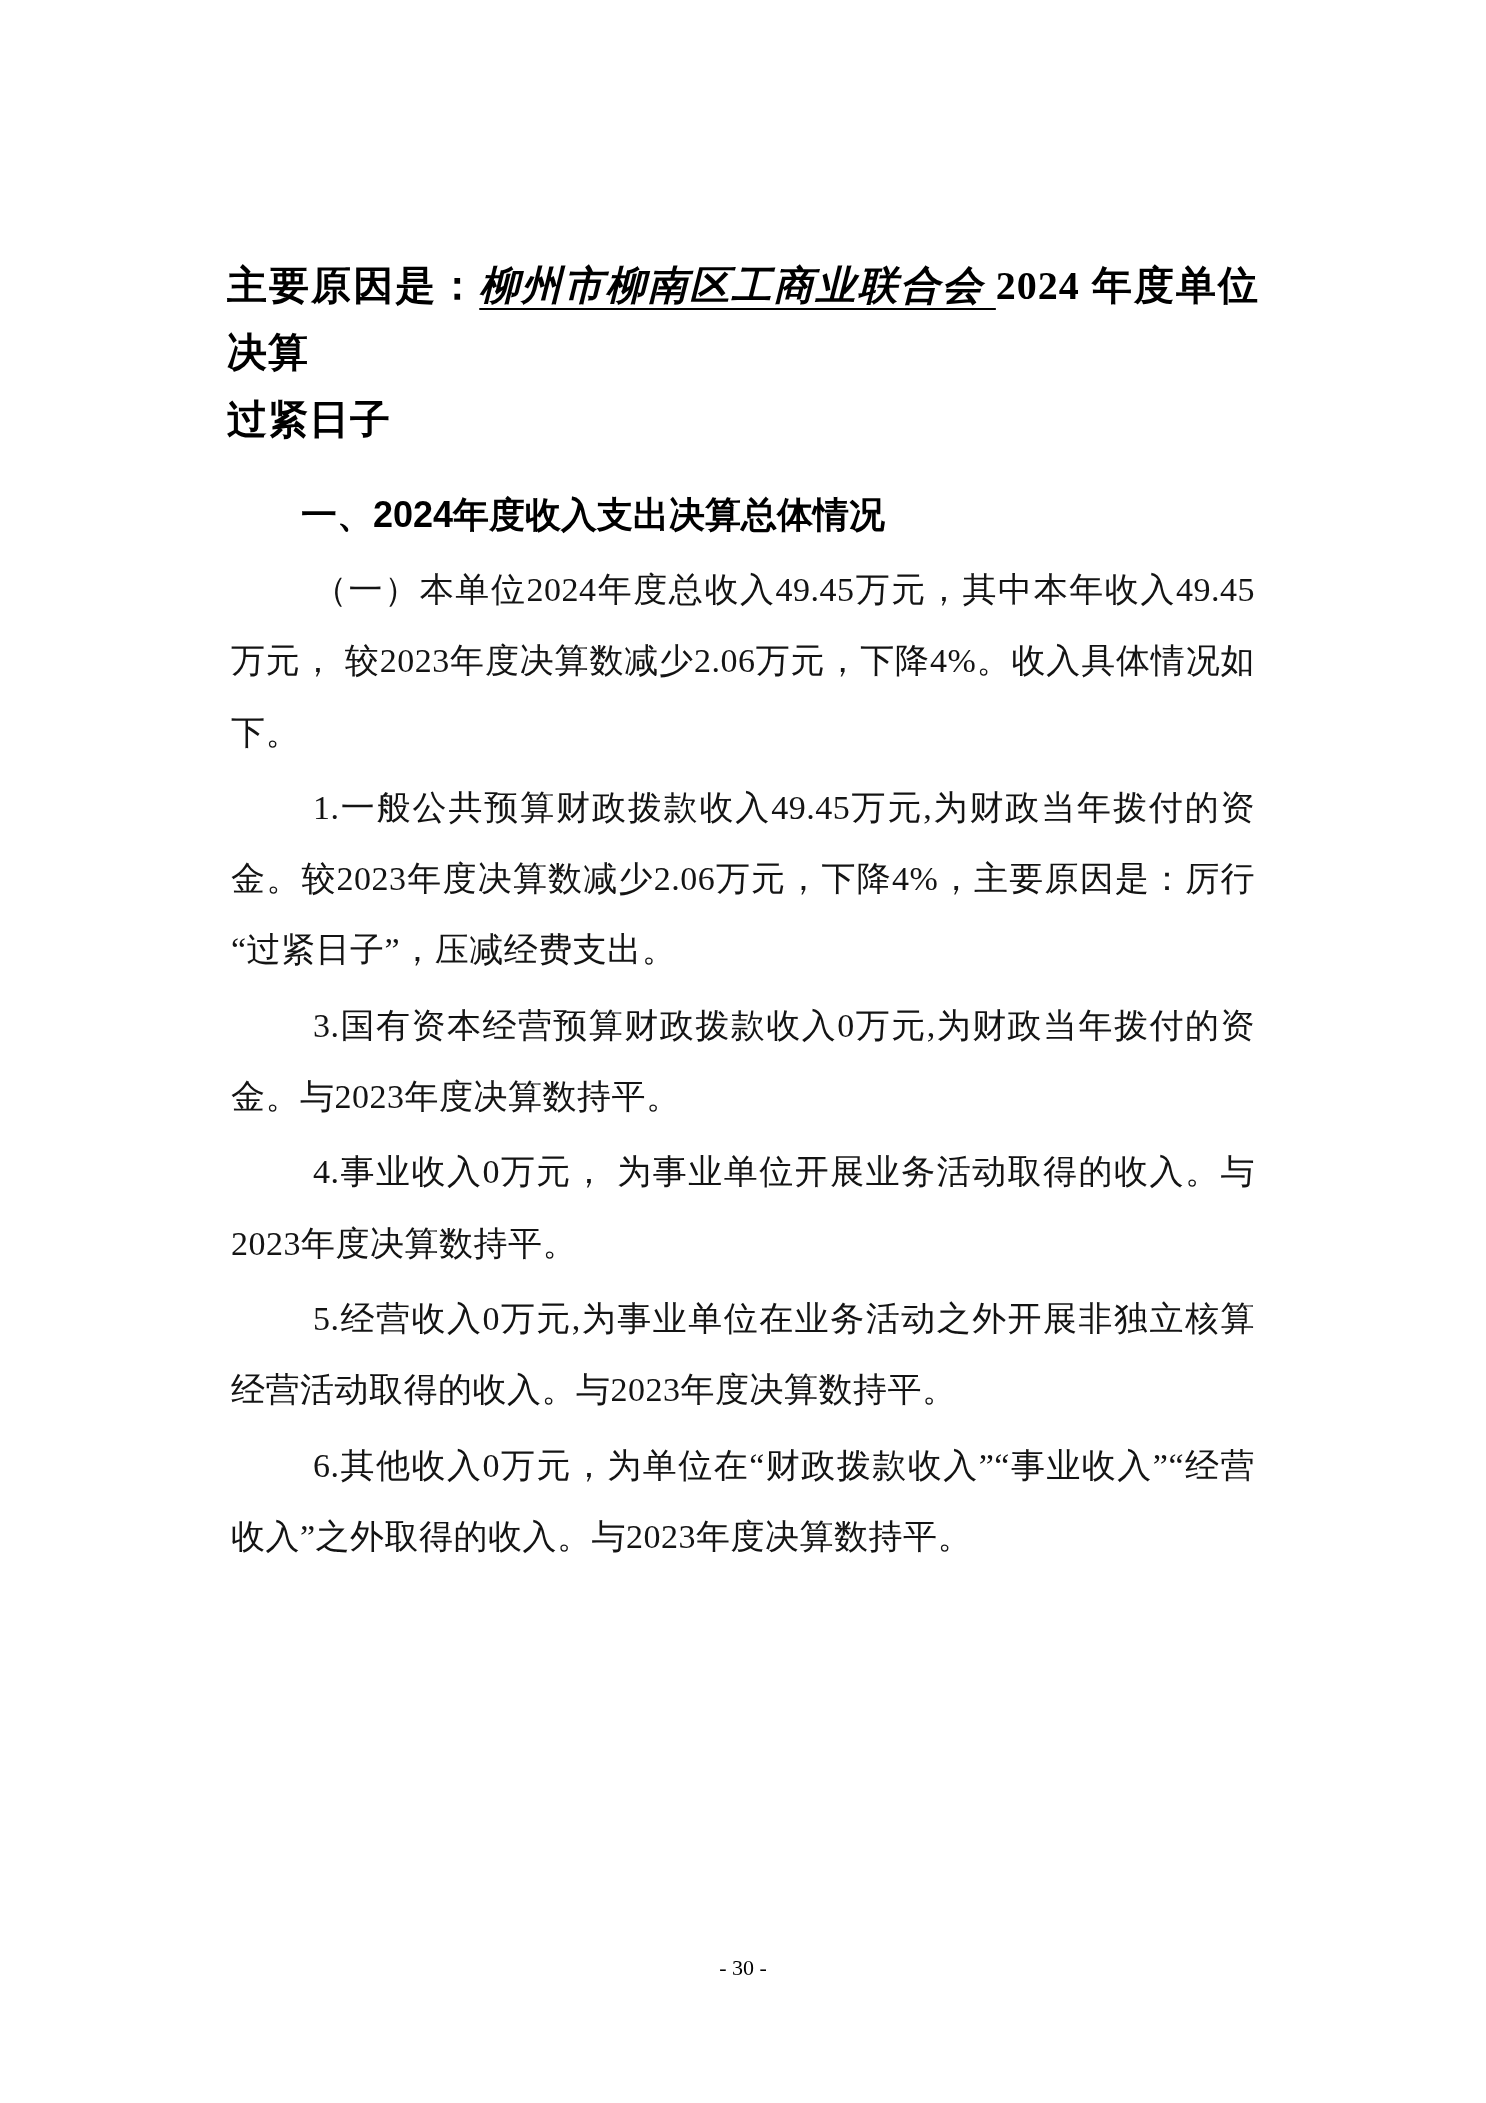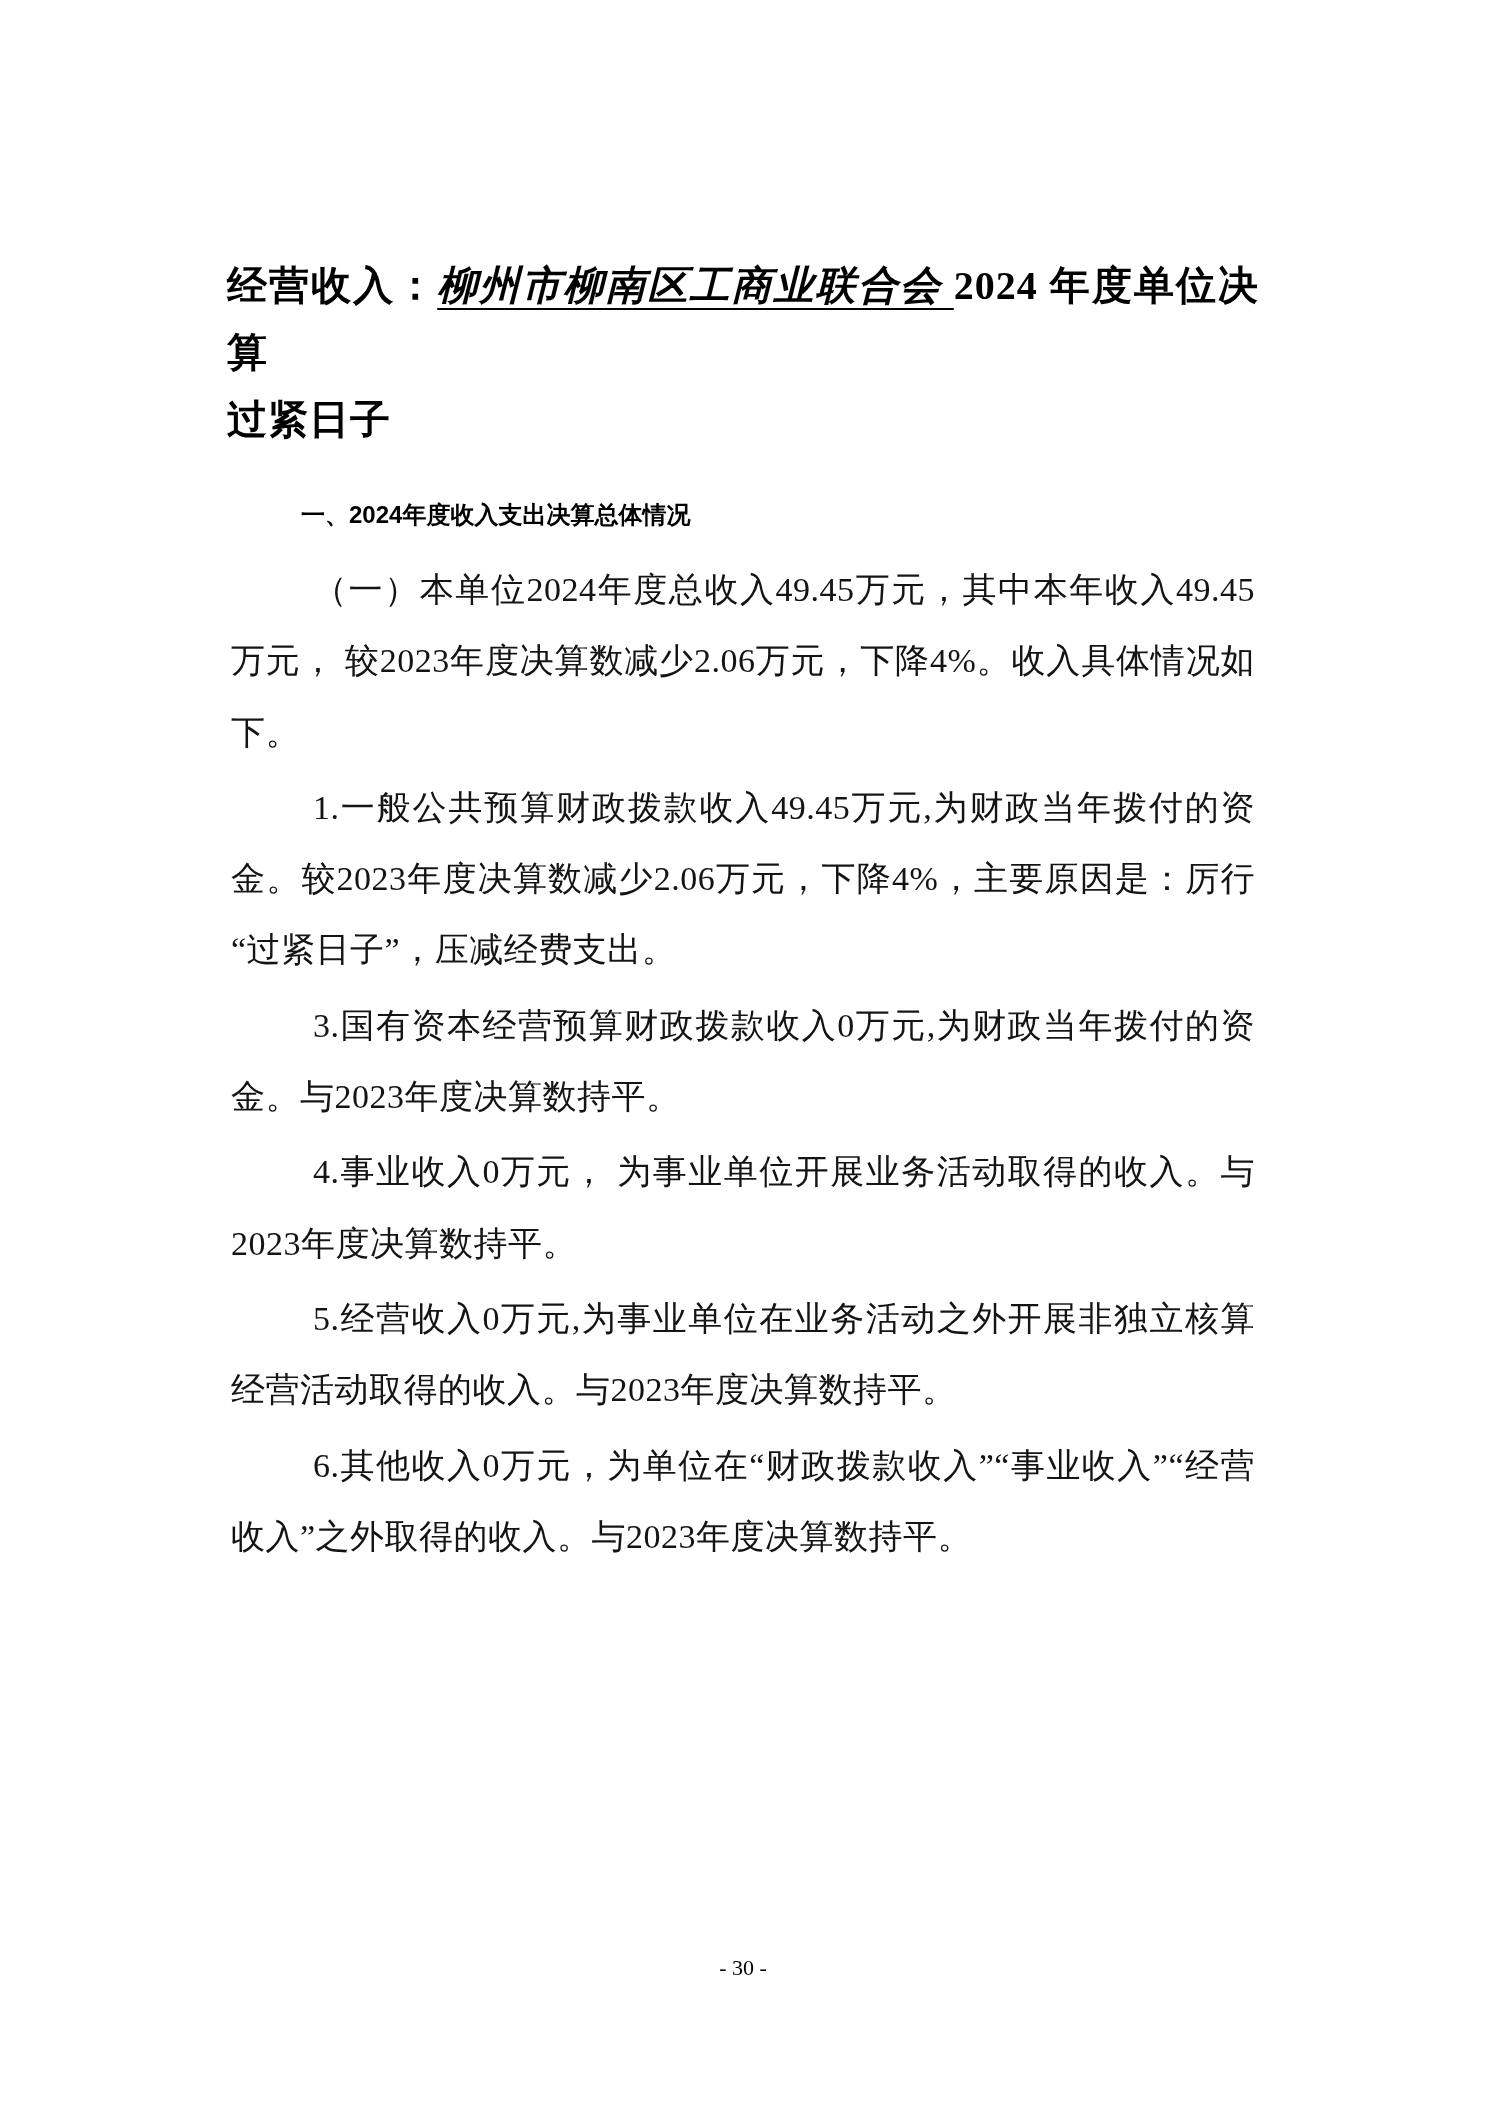--- a/index.html
+++ b/index.html
@@ -34,21 +34,21 @@
   .doc-title .org-underline {
     text-decoration: underline;
     text-decoration-thickness: 2px;
     text-underline-offset: 9px;
     font-style: italic;
   }
   .section-heading {
     margin: 26px 0 0 0;
     font-family: "Liberation Sans", "DejaVu Sans", sans-serif;
     font-weight: bold;
-    font-size: 24px;
+    font-size: 36px;
     line-height: 71px;
     color: #000000;
     text-indent: 74px;
   }
   .body-text p {
     margin: 4px;
     font-family: "Liberation Serif", "DejaVu Serif", serif;
     font-size: 34px;
     line-height: 71.3px;
     color: #141414;
@@ -68,21 +68,21 @@
     line-height: 40px;
     color: #000000;
   }
 </style>
 </head>
 <body>
 
 <div class="page">
   <div class="content">
 
-    <h1 class="doc-title"><span>经营收入：</span><span class="org-underline">柳州市柳南区工商业联合会 </span><span>2024 年度单位决算</span><br><span>过紧日子</span></h1>
+    <h1 class="doc-title"><span>主要原因是：</span><span class="org-underline">柳州市柳南区工商业联合会 </span><span>2024 年度单位决算</span><br><span>过紧日子</span></h1>
 
     <h2 class="section-heading">一、2024年度收入支出决算总体情况</h2>
 
     <div class="body-text">
       <p>（一）本单位2024年度总收入49.45万元，其中本年收入49.45万元， 较2023年度决算数减少2.06万元，下降4%。收入具体情况如下。</p>
       <p>1.一般公共预算财政拨款收入49.45万元,为财政当年拨付的资金。较2023年度决算数减少2.06万元，下降4%，主要原因是：厉行“过紧日子”，压减经费支出。</p>
       <p>3.国有资本经营预算财政拨款收入0万元,为财政当年拨付的资金。与2023年度决算数持平。</p>
       <p>4.事业收入0万元， 为事业单位开展业务活动取得的收入。与2023年度决算数持平。</p>
       <p>5.经营收入0万元,为事业单位在业务活动之外开展非独立核算经营活动取得的收入。与2023年度决算数持平。</p>
       <p>6.其他收入0万元，为单位在“财政拨款收入”“事业收入”“经营收入”之外取得的收入。与2023年度决算数持平。</p>

